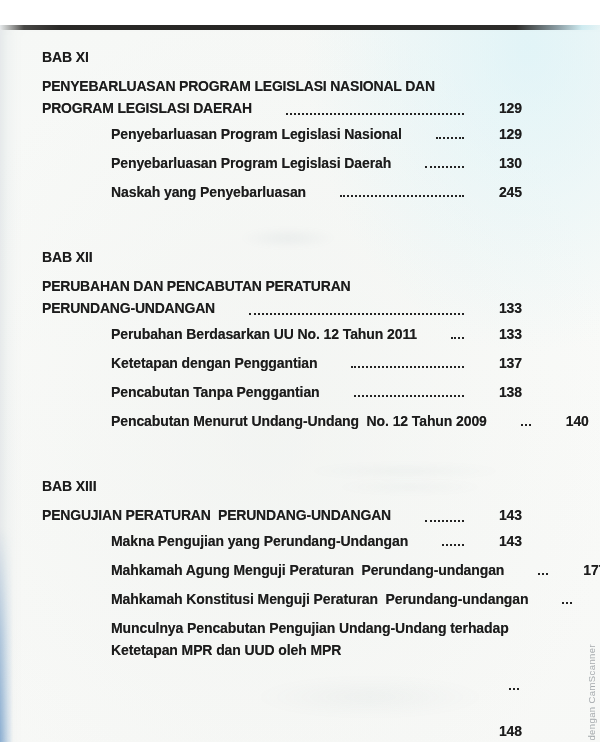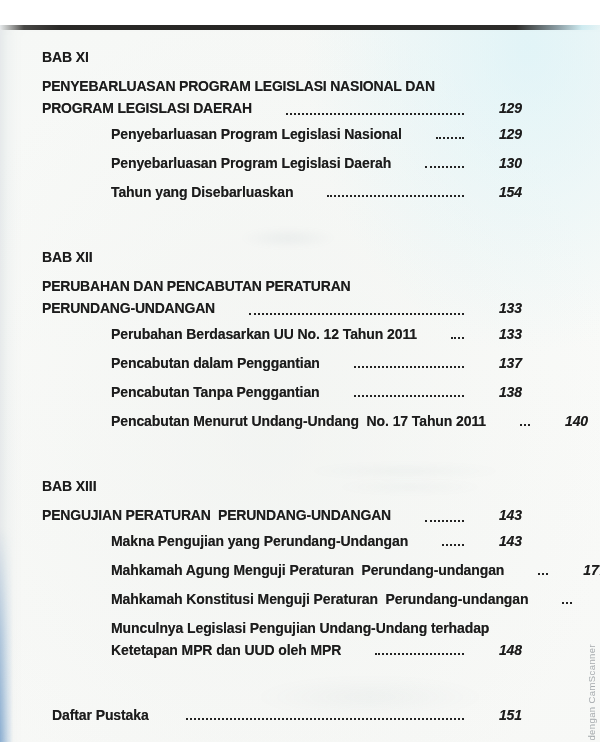--- a/index.html
+++ b/index.html
@@ -62,27 +62,27 @@
   .title-line { line-height: 22px; white-space: pre; letter-spacing: -0.2px; }
   .row { display: flex; line-height: 22px; gap: 29px; }
   .title .row .label { letter-spacing: -0.2px; }
   .label { white-space: pre; }
   .dots {
     flex: 1; min-width: 10px;
     align-self: flex-end;
     margin: 0 3px 4px 5px;
     border-bottom: 2px dotted #232323;
   }
-  .page-num { text-align: right; min-width: 26px; font-style: italic; }
+  .page-num { text-align: right; min-width: 26px; }
   .items { margin-top: 7px; margin-left: 21px; }
   .entry { margin-top: 12px; padding-left: 48px; }
   .entry:first-child { margin-top: 0; }
   .items .row, .entry-line { line-height: 17px; }
   .entry-line { white-space: pre; }
-  .entry-line + .row { margin-top: 5px; }
+  .entry-line + .row { margin-top: 5px; flex-direction: column; }
 
   .footer-row { margin-left: 10px; margin-top: 45px; line-height: 17px; }
 
   
   .watermark {
     position: absolute; right: 3px; bottom: 4px;
     writing-mode: vertical-rl;
     transform: rotate(180deg);
     font-size: 9.5px; font-weight: 400;
     letter-spacing: 0.4px;
@@ -124,23 +124,23 @@
             </div>
             <div class="entry">
               <div class="row">
                 <span class="label">Penyebarluasan Program Legislasi Daerah</span>
                 <span class="dots"></span>
                 <span class="page-num">130</span>
               </div>
             </div>
             <div class="entry">
               <div class="row">
-                <span class="label">Tahun yang Disebarluaskan</span>
-                <span class="dots"></span>
-                <span class="page-num">154</span>
+                <span class="label">Naskah yang Penyebarluasan</span>
+                <span class="dots"></span>
+                <span class="page-num">245</span>
               </div>
             </div>
           </div>
         </div>
         <div class="section">
           <div class="bab">BAB XII</div>
           <div class="title">
             <div class="title-line">PERUBAHAN DAN PENCABUTAN PERATURAN</div>
             <div class="row">
               <span class="label">PERUNDANG-UNDANGAN</span>
@@ -151,35 +151,35 @@
           <div class="items">
             <div class="entry">
               <div class="row">
                 <span class="label">Perubahan Berdasarkan UU No. 12 Tahun 2011</span>
                 <span class="dots"></span>
                 <span class="page-num">133</span>
               </div>
             </div>
             <div class="entry">
               <div class="row">
-                <span class="label">Pencabutan dalam Penggantian</span>
+                <span class="label">Ketetapan dengan Penggantian</span>
                 <span class="dots"></span>
                 <span class="page-num">137</span>
               </div>
             </div>
             <div class="entry">
               <div class="row">
                 <span class="label">Pencabutan Tanpa Penggantian</span>
                 <span class="dots"></span>
                 <span class="page-num">138</span>
               </div>
             </div>
             <div class="entry">
               <div class="row">
-                <span class="label">Pencabutan Menurut Undang-Undang  No. 17 Tahun 2011</span>
+                <span class="label">Pencabutan Menurut Undang-Undang  No. 12 Tahun 2009</span>
                 <span class="dots"></span>
                 <span class="page-num">140</span>
               </div>
             </div>
           </div>
         </div>
         <div class="section">
           <div class="bab">BAB XIII</div>
           <div class="title">
             <div class="row">
@@ -204,21 +204,21 @@
               </div>
             </div>
             <div class="entry">
               <div class="row">
                 <span class="label">Mahkamah Konstitusi Menguji Peraturan  Perundang-undangan</span>
                 <span class="dots"></span>
                 <span class="page-num">256</span>
               </div>
             </div>
             <div class="entry">
-              <div class="entry-line">Munculnya Legislasi Pengujian Undang-Undang terhadap</div>
+              <div class="entry-line">Munculnya Pencabutan Pengujian Undang-Undang terhadap</div>
               <div class="row">
                 <span class="label">Ketetapan MPR dan UUD oleh MPR</span>
                 <span class="dots"></span>
                 <span class="page-num">148</span>
               </div>
             </div>
           </div>
         </div>
       </div>
 

